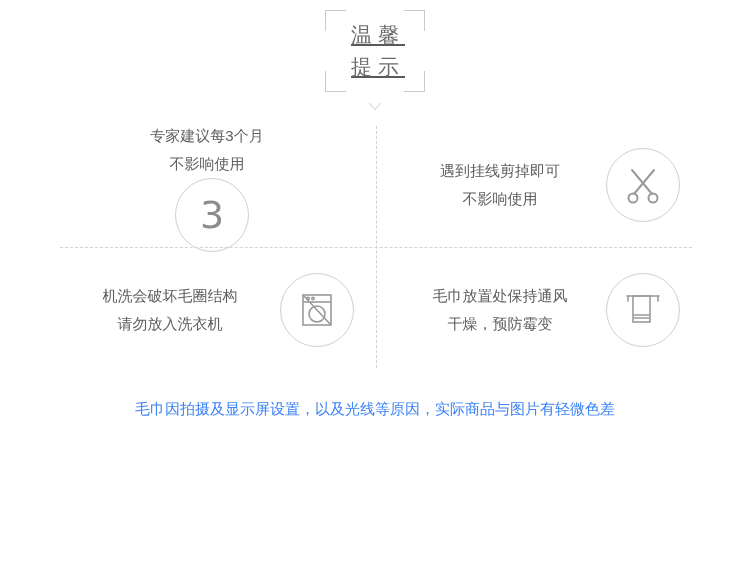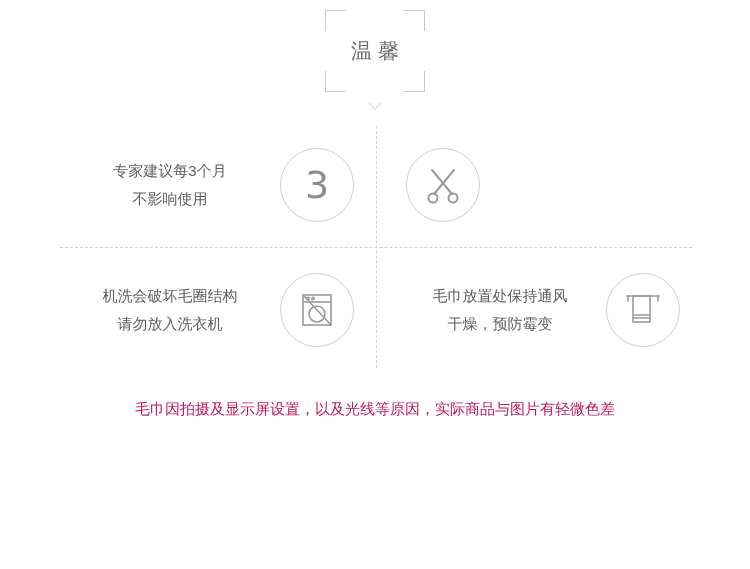--- a/index.html
+++ b/index.html
@@ -22,20 +22,21 @@
 
   
   .header {
     position: absolute;
     top: 10px;
     left: 0;
     width: 750px;
     height: 100px;
     display: flex;
     justify-content: center;
+    text-decoration: underline;
   }
   .title-box {
     position: relative;
     width: 100px;
     height: 82px;
     display: flex;
     flex-direction: column;
     align-items: center;
     justify-content: center;
   }
@@ -91,21 +92,21 @@
     border-top: 1px dashed #d2d2d2;
   }
   .cell {
     position: absolute;
     width: 318px;
     height: 125px;
     display: flex;
     align-items: center;
     box-sizing: border-box;
   }
-  .cell.c1 { left: 0; top: 0; padding: 0 22px 0 12px; }
+  .cell.c1 { left: 0; top: 0; padding: 0 22px 0 12px; flex-direction: column; }
   .cell.c2 { left: 318px; top: 0; padding: 0 14px 0 30px; }
   .cell.c3 { left: 0; top: 125px; padding: 0 22px 0 12px; }
   .cell.c4 { left: 318px; top: 125px; padding: 0 14px 0 30px; }
 
   .cell-text {
     flex: 1 1 auto;
     font-size: 15px;
     line-height: 28px;
     color: #5e5e5e;
   }
@@ -133,36 +134,37 @@
 
   
   .footer-note {
     position: absolute;
     top: 392px;
     left: 0;
     width: 750px;
     text-align: center;
     font-size: 15px;
     line-height: 34px;
-    color: #be185d;
+    color: #3b82f6;
   }
   .footer-note .ln { display: block; }
 </style>
 </head>
 <body>
 
 <div class="page">
 
   <div class="header">
     <div class="title-box">
       <span class="corner tl"></span>
       <span class="corner tr"></span>
       <span class="corner bl"></span>
       <span class="corner br"></span>
       <div class="title-line">温馨</div>
+      <div class="title-line">提示</div>
     </div>
     <svg class="caret" viewBox="0 0 14 9">
       <path d="M1 1 L7 7.5 L13 1" fill="none" stroke="#c9c9c9" stroke-width="1"></path>
     </svg>
   </div>
 
   <div class="grid">
     <div class="v-div"></div>
     <div class="h-div"></div>
 
@@ -170,20 +172,24 @@
       <div class="cell-text">
         <span class="ln">专家建议每3个月</span>
         <span class="ln">不影响使用</span>
       </div>
       <div class="icon-circle">
         <span class="icon-num">3</span>
       </div>
     </div>
 
     <div class="cell c2">
+      <div class="cell-text">
+        <span class="ln">遇到挂线剪掉即可</span>
+        <span class="ln">不影响使用</span>
+      </div>
       <div class="icon-circle">
         <svg width="42" height="42" viewBox="0 0 42 42">
           <g fill="none" stroke="#9a9a9a" stroke-width="2" stroke-linecap="round">
             <path d="M10 6 L30 30"></path>
             <path d="M32 6 L12 30"></path>
             <circle cx="11" cy="34" r="4.5"></circle>
             <circle cx="31" cy="34" r="4.5"></circle>
           </g>
         </svg>
       </div>

